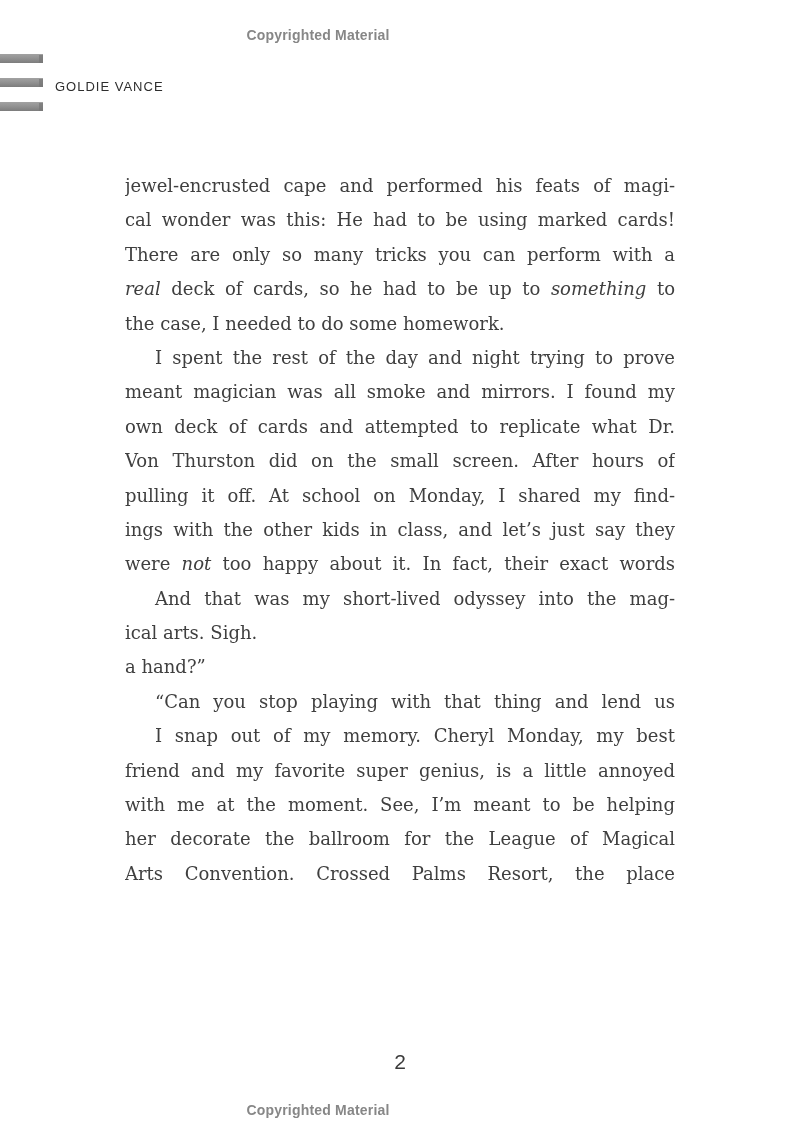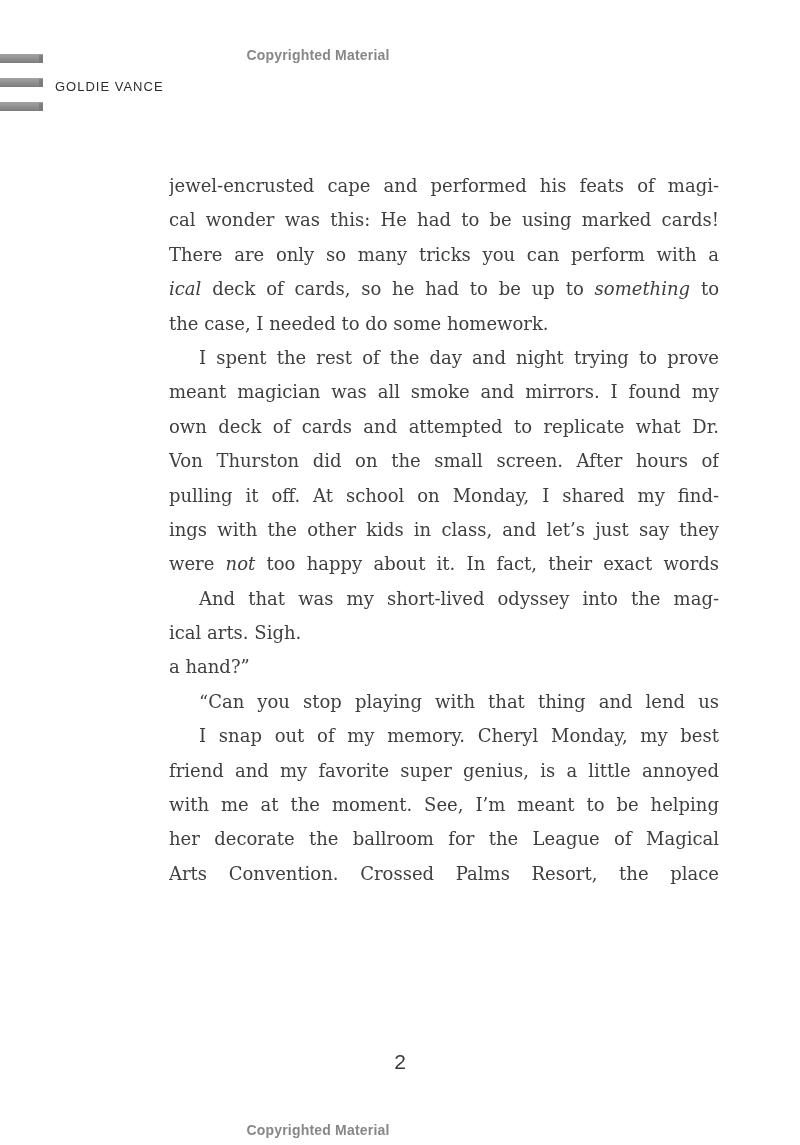--- a/index.html
+++ b/index.html
@@ -9,21 +9,21 @@
     --header-text:#2e2e2e;
     --bar-gray:#8f8f8f;
   }
   *{margin:0;padding:0;box-sizing:border-box;}
   html,body{width:800px;height:1145px;background:var(--page-bg);overflow:hidden;position:relative;}
   body{font-family:"Liberation Sans",sans-serif;}
 
   .notice{
     position:absolute;left:0;width:636px;text-align:center;
     font-family:"Liberation Sans",sans-serif;font-size:14px;font-weight:700;
-    color:var(--notice-gray);letter-spacing:0.2px;margin-top:20px;
+    color:var(--notice-gray);letter-spacing:0.2px;
   }
   .notice-top{top:27px;}
   .notice-bottom{top:1102px;}
 
   .logo-bars{position:absolute;left:0;top:54px;width:46px;height:58px;}
   .bar{
     position:absolute;left:0;width:43px;height:9px;
     background:linear-gradient(180deg,#a2a2a2 0%,#8f8f8f 55%,#7c7c7c 100%);
   }
   .bar::after{
@@ -36,21 +36,21 @@
 
   .running-header{
     position:absolute;left:55px;top:79px;
     font-family:"Liberation Sans",sans-serif;font-size:13px;font-weight:400;
     letter-spacing:1px;color:var(--header-text);
   }
 
   .body-text{
     position:absolute;left:125px;top:169px;width:550px;
     font-family:"DejaVu Serif","Liberation Serif",serif;
-    font-size:18px;line-height:34.4px;color:var(--body-text);margin-left:44px;
+    font-size:18px;line-height:34.4px;color:var(--body-text);
   }
   .line{
     text-align:justify;text-align-last:justify;
     height:34.4px;overflow:hidden;
   }
   .line.last{text-align-last:left;}
   .line.indent{text-indent:30px;}
   .it{font-style:italic;}
 
   .page-number{
@@ -69,21 +69,21 @@
   <div class="bar bar-2"></div>
   <div class="bar bar-3"></div>
 </div>
 
 <div class="running-header">GOLDIE VANCE</div>
 
 <div class="body-text">
     <div class="line"><span>jewel-encrusted cape and performed his feats of magi-</span></div>
     <div class="line"><span>cal wonder was this: He had to be using marked cards!</span></div>
     <div class="line"><span>There are only so many tricks you can perform with a</span></div>
-    <div class="line"><span class="it">ical</span><span> deck of cards, so he had to be up to </span><span class="it">something</span><span> to</span></div>
+    <div class="line"><span class="it">real</span><span> deck of cards, so he had to be up to </span><span class="it">something</span><span> to</span></div>
     <div class="line last"><span>the case, I needed to do some homework.</span></div>
     <div class="line indent"><span>I spent the rest of the day and night trying to prove</span></div>
     <div class="line"><span>meant magician was all smoke and mirrors. I found my</span></div>
     <div class="line"><span>own deck of cards and attempted to replicate what Dr.</span></div>
     <div class="line"><span>Von Thurston did on the small screen. After hours of</span></div>
     <div class="line"><span>pulling it off. At school on Monday, I shared my find-</span></div>
     <div class="line"><span>ings with the other kids in class, and let’s just say they</span></div>
     <div class="line"><span>were </span><span class="it">not</span><span> too happy about it. In fact, their exact words</span></div>
     <div class="line indent"><span>And that was my short-lived odyssey into the mag-</span></div>
     <div class="line last"><span>ical arts. Sigh.</span></div>

